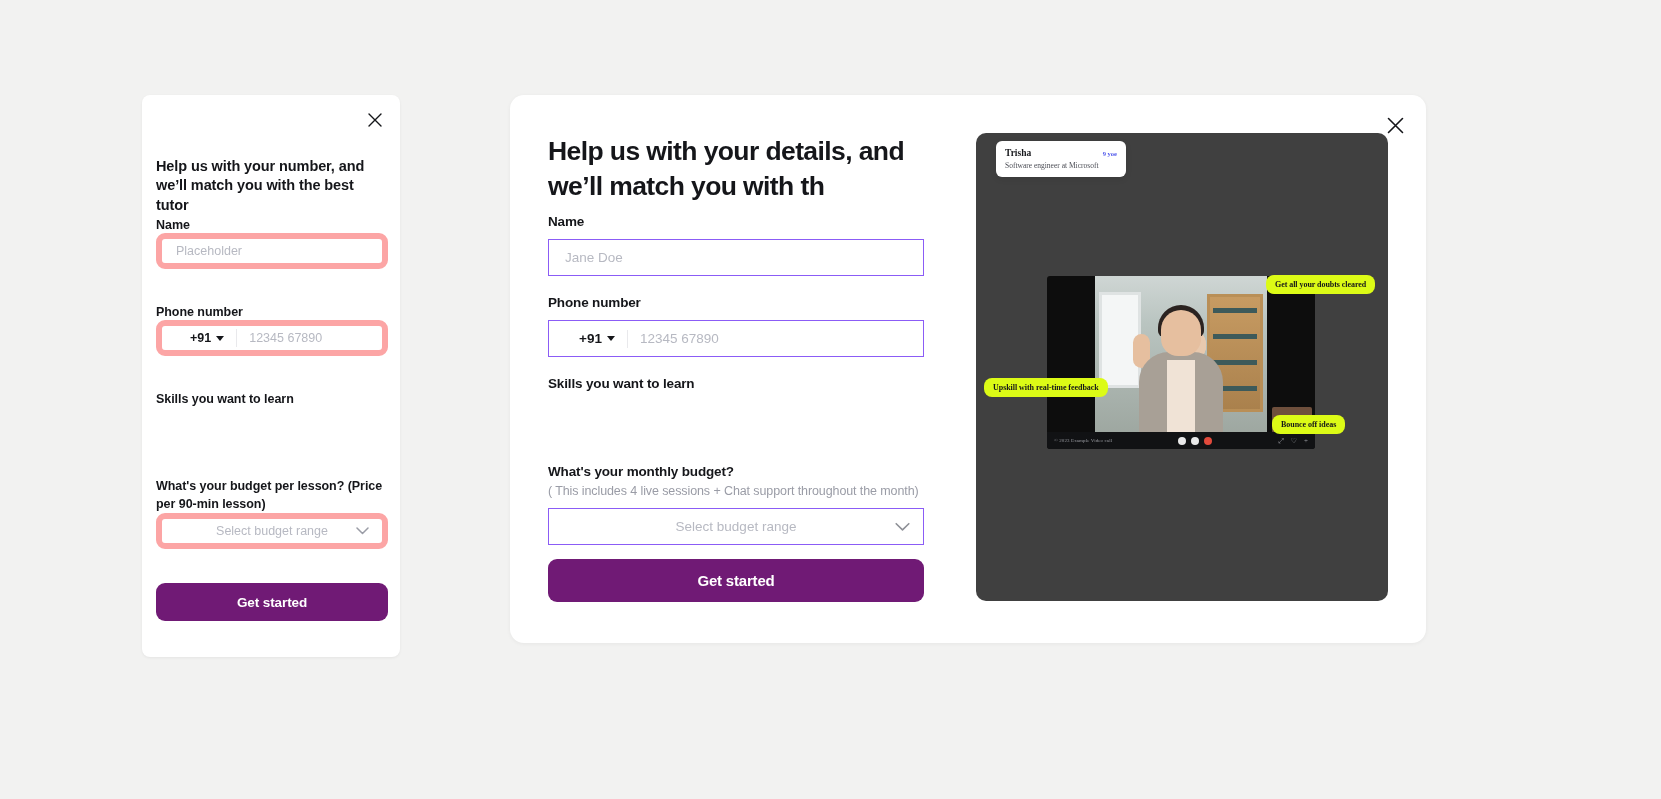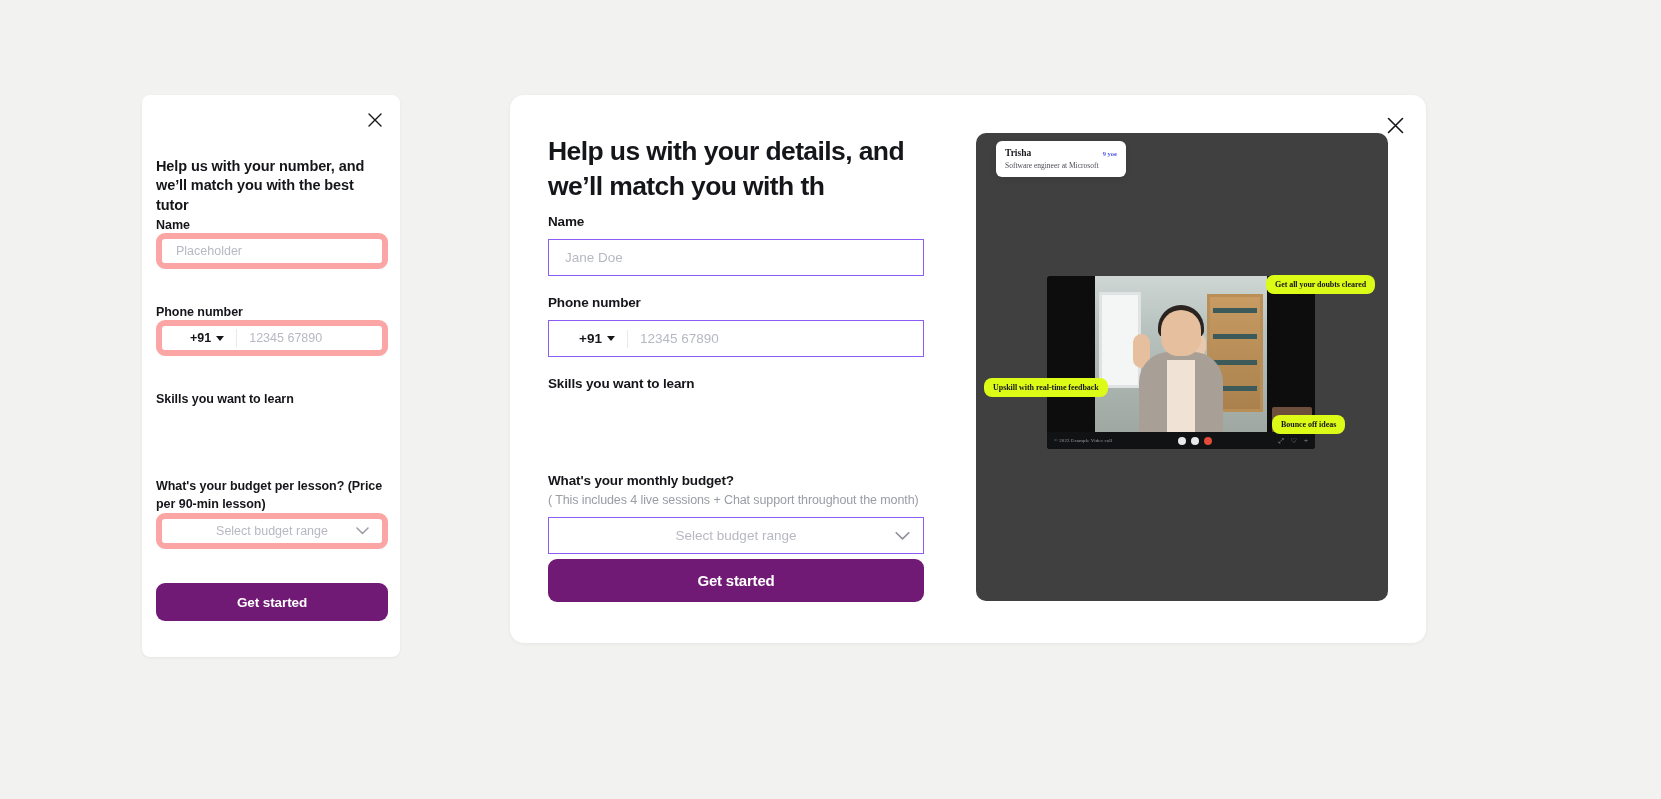--- a/index.html
+++ b/index.html
@@ -85,21 +85,21 @@
   }
   #mm-title {
     position: absolute; left: 38px; top: 39px; width: 400px;
     font-size: 26.5px; font-weight: 700; color: #15161a;
     line-height: 1.33; letter-spacing: -.6px;
   }
   #main-modal .group { position: absolute; left: 38px; width: 376px; }
   #mm-g-name   { top: 119px; }
   #mm-g-phone  { top: 200px; }
   #mm-g-skills { top: 281px; }
-  #mm-g-budget { top: 378px; }
+  #mm-g-budget { top: 369px; }
   #main-modal .field-label {
     font-size: 13.5px; font-weight: 700; color: #15161a;
     letter-spacing: -.15px; margin-bottom: 10px; display: block;
   }
   #main-modal .sub-label {
     font-size: 12.5px; color: #9a9ca6; letter-spacing: -.1px;
     margin-top: -5px; margin-bottom: 10px; display: block; white-space: nowrap;
   }
   #main-modal .input {
     height: 37px; border: 1px solid #8b5cf6; border-radius: 0;

